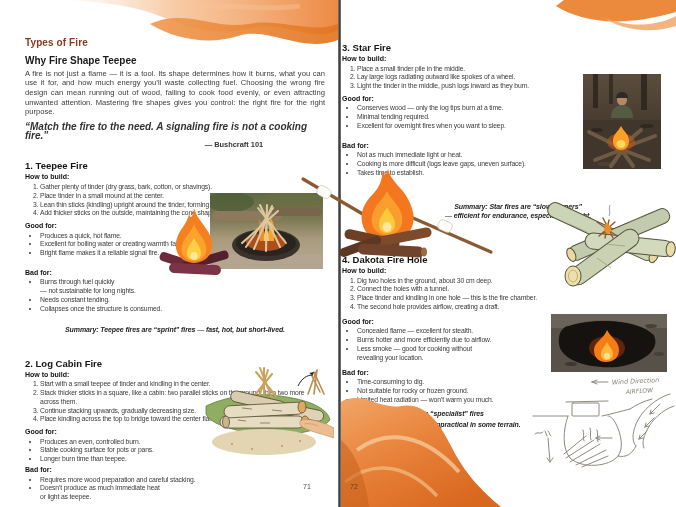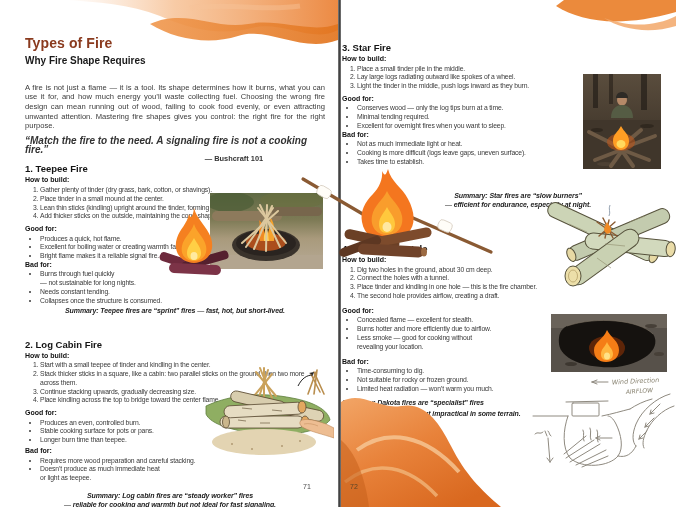--- a/index.html
+++ b/index.html
@@ -17,42 +17,42 @@
   .page { position: absolute; top: 0; height: 507px; background: transparent; }
   .page-left  { left: 0;   width: 338px; padding: 36px 14px 0 25px; }
   .page-right { left: 330px; width: 335px; padding: 40px 12px 0 12px; }
   .divider {
     position: absolute; left: 338px; top: 0; width: 3px; height: 507px;
     background: linear-gradient(90deg, #8a8a8a, #3c3c3c 45%, #7d7d7d);
     z-index: 3;
   }
 
   
-  .doc-title { font-size: 14px; line-height: 14px; font-weight: 700; color: #8a3a1e; letter-spacing: .1px; }
+  .doc-title { font-size: 10px; line-height: 14px; font-weight: 700; color: #8a3a1e; letter-spacing: .1px; }
   .intro-h   { font-size: 10px; line-height: 10.5px; font-weight: 700; color: #1a1a1a; margin-top: 6px; }
-  .intro     { font-size: 7.6px; line-height: 9.7px; text-align: justify; color: #3a3a3a; margin-top: 16px; width: 300px; }
+  .intro     { font-size: 7.6px; line-height: 9.7px; text-align: justify; color: #3a3a3a; margin-top: 2px; width: 300px; }
   .quote     { margin-top: 6px; text-align: left; font-size: 10px; line-height: 8.8px; font-weight: 700; font-style: italic; color: #333; width: 300px; }
   .quote-attr{ text-align: center; padding-left: 118px; font-size: 7.4px; line-height: 8.8px; font-weight: 700; color: #333; width: 300px; }
   h3.sec     { font-size: 9.5px; line-height: 11px; font-weight: 700; color: #141414; }
   .label     { font-size: 7px; line-height: 8.5px; font-weight: 700; color: #111; }
   ol.steps, ul.bullets {
     font-size: 6.8px; line-height: 8.8px; color: #3a3a3a;
     padding-left: 15px; margin-top: 1px; letter-spacing: -0.15px;
   }
   ol.steps { list-style: decimal; }
   ul.bullets { list-style: disc; }
   li { white-space: pre-line; }
   .summary {
     font-size: 7px; line-height: 9px; font-weight: 700; font-style: italic;
     color: #222; white-space: pre-line; letter-spacing: -0.1px;
   }
   .summary.centered { text-align: center; }
 
   
-  .mt2{margin-top:2px}.mt2h{margin-top:2.5px}.mt3{margin-top:0}.mt4{margin-top:4px}
+  .mt2{margin-top:2px}.mt2h{margin-top:2.5px}.mt3{margin-top:11px}.mt4{margin-top:4px}
   .mt6{margin-top:6px}.mt8{margin-top:8px}.mt12{margin-top:24px}.mt58{margin-top:34px}
 
   
   .art { position: absolute; pointer-events: none; }
   #deco-top-left  { left: 0;   top: 0;   width: 338px; height: 58px;  z-index: 0; }
   #deco-top-right { left: 556px; top: 0; width: 120px; height: 34px;  z-index: 0; }
   #deco-bottom    { left: 341px; top: 386px; width: 160px; height: 121px; z-index: 2; }
   #photo-teepee   { left: 210px; top: 193px; width: 113px; height: 76px; z-index: 1; }
   #art-flame      { left: 153px; top: 206px; width: 82px;  height: 72px; z-index: 2; }
   #art-logcabin   { left: 202px; top: 354px; width: 132px; height: 104px; z-index: 1; }
@@ -104,21 +104,21 @@
       </linearGradient>
     </defs>
     <path d="M0,16 C20,4 38,24 60,20 C84,16 98,36 110,60 C124,88 140,104 160,121 L0,121 Z" fill="url(#bl1)"></path>
     <path d="M16,64 C46,42 84,48 118,86" stroke="#f6c897" stroke-width="4" fill="none" opacity="0.8"></path>
     <path d="M4,96 C34,72 68,80 96,110" stroke="#f2b97f" stroke-width="3.5" fill="none" opacity="0.75"></path>
     <path d="M0,54 C14,66 24,90 28,121 L0,121 Z" fill="#c7601c" opacity="0.55"></path>
   </svg>
 
   <div class="page page-left">
     <h1 class="doc-title">Types of Fire</h1>
-    <h2 class="intro-h">Why Fire Shape Requires</h2>
+    <h2 class="intro-h">Why Fire Shape Teepee</h2>
     <p class="intro">A fire is not just a flame — it is a tool. Its shape determines how it burns, what you can use it for, and how much energy you’ll waste collecting fuel. Choosing the wrong fire design can mean running out of wood, failing to cook food evenly, or even attracting unwanted attention. Mastering fire shapes gives you control: the right fire for the right purpose.</p>
     <p class="quote">“Match the fire to the need. A signaling fire is not a cooking fire.”</p>
     <p class="quote-attr">— Bushcraft 101</p>
 
     <section>
       <h3 class="sec mt3">1. Teepee Fire</h3>
       <p class="label mt2">How to build:</p>
       <ol class="steps" style="width:302px">
           <li>Gather plenty of tinder (dry grass, bark, cotton, or shavings).</li>
           <li>Place tinder in a small mound at the center.</li>

